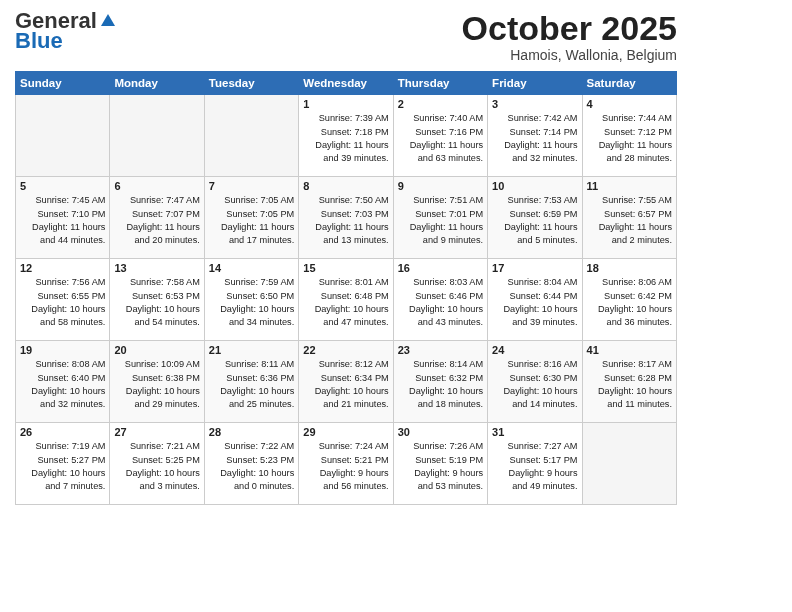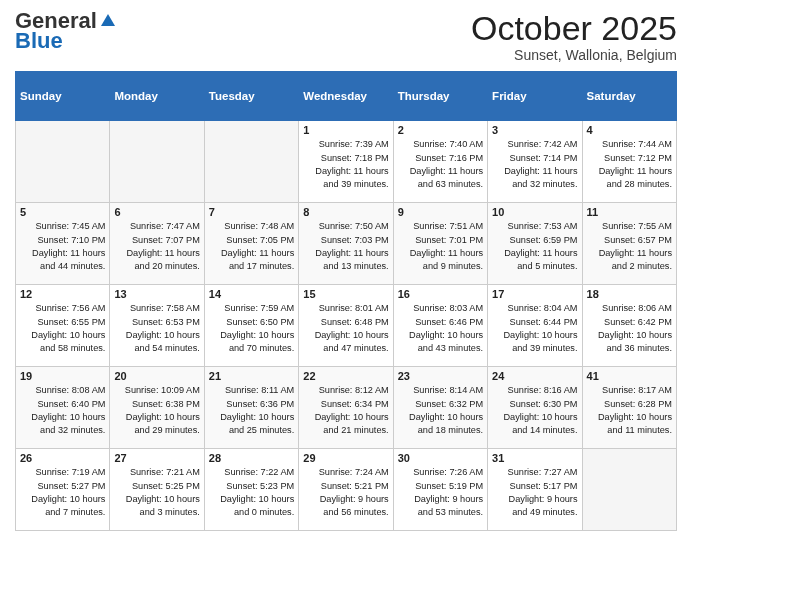--- a/index.html
+++ b/index.html
@@ -41,39 +41,39 @@
     .logo-icon {
       width: 18px;
       height: 18px;
       margin-left: 2px;
     }
     .title-block {
       text-align: right;
     }
     .month-title {
       font-size: 34px;
-      font-weight: normal;
+      font-weight: bold;
       color: #222;
       line-height: 1.1;
     }
     .location {
       font-size: 14px;
       color: #444;
     }
     table {
       width: 100%;
       border-collapse: collapse;
       table-layout: fixed;
     }
     th {
       background-color: #2d6db5;
       color: #fff;
       font-size: 11.5px;
       font-weight: bold;
-      padding: 18px 4px;
+      padding: 5px 4px;
       text-align: left;
       border: 1px solid #2d6db5;
     }
     td {
       border: 1px solid #ccc;
       vertical-align: top;
       padding: 3px 4px;
       font-size: 9.2px;
       color: #222;
       height: 82px;
@@ -107,21 +107,21 @@
         <svg class="logo-icon" viewBox="0 0 18 18">
           <polygon points="9,2 16,14 2,14" fill="#1a6ab5"></polygon>
         </svg>
       </div>
       <div class="logo-text" style="margin-top:-2px;">
         <span class="logo-blue" style="font-size:22px;font-weight:bold;color:#1a6ab5;">Blue</span>
       </div>
     </div>
     <div class="title-block">
       <div class="month-title">October 2025</div>
-      <div class="location">Sunset, Wallonia, Belgium</div>
+      <div class="location">Hamois, Wallonia, Belgium</div>
     </div>
   </div>
 
   <table>
     <thead>
       <tr>
       <th>Sunday</th>
           <th>Monday</th>
           <th>Tuesday</th>
           <th>Wednesday</th>
@@ -156,21 +156,21 @@
           <td>
             <span class="day-num">5</span>
             <div class="day-info"><span>Sunrise: 7:45 AM</span><br><span>Sunset: 7:10 PM</span><br><span>Daylight: 11 hours</span><br><span>and 44 minutes.</span></div>
           </td>
           <td>
             <span class="day-num">6</span>
             <div class="day-info"><span>Sunrise: 7:47 AM</span><br><span>Sunset: 7:07 PM</span><br><span>Daylight: 11 hours</span><br><span>and 20 minutes.</span></div>
           </td>
           <td>
             <span class="day-num">7</span>
-            <div class="day-info"><span>Sunrise: 7:48 AM</span><br><span>Sunset: 7:05 PM</span><br><span>Daylight: 11 hours</span><br><span>and 17 minutes.</span></div>
+            <div class="day-info"><span>Sunrise: 7:05 AM</span><br><span>Sunset: 7:05 PM</span><br><span>Daylight: 11 hours</span><br><span>and 17 minutes.</span></div>
           </td>
           <td>
             <span class="day-num">8</span>
             <div class="day-info"><span>Sunrise: 7:50 AM</span><br><span>Sunset: 7:03 PM</span><br><span>Daylight: 11 hours</span><br><span>and 13 minutes.</span></div>
           </td>
           <td>
             <span class="day-num">9</span>
             <div class="day-info"><span>Sunrise: 7:51 AM</span><br><span>Sunset: 7:01 PM</span><br><span>Daylight: 11 hours</span><br><span>and 9 minutes.</span></div>
           </td>
           <td>
@@ -186,21 +186,21 @@
           <td>
             <span class="day-num">12</span>
             <div class="day-info"><span>Sunrise: 7:56 AM</span><br><span>Sunset: 6:55 PM</span><br><span>Daylight: 10 hours</span><br><span>and 58 minutes.</span></div>
           </td>
           <td>
             <span class="day-num">13</span>
             <div class="day-info"><span>Sunrise: 7:58 AM</span><br><span>Sunset: 6:53 PM</span><br><span>Daylight: 10 hours</span><br><span>and 54 minutes.</span></div>
           </td>
           <td>
             <span class="day-num">14</span>
-            <div class="day-info"><span>Sunrise: 7:59 AM</span><br><span>Sunset: 6:50 PM</span><br><span>Daylight: 10 hours</span><br><span>and 70 minutes.</span></div>
+            <div class="day-info"><span>Sunrise: 7:59 AM</span><br><span>Sunset: 6:50 PM</span><br><span>Daylight: 10 hours</span><br><span>and 34 minutes.</span></div>
           </td>
           <td>
             <span class="day-num">15</span>
             <div class="day-info"><span>Sunrise: 8:01 AM</span><br><span>Sunset: 6:48 PM</span><br><span>Daylight: 10 hours</span><br><span>and 47 minutes.</span></div>
           </td>
           <td>
             <span class="day-num">16</span>
             <div class="day-info"><span>Sunrise: 8:03 AM</span><br><span>Sunset: 6:46 PM</span><br><span>Daylight: 10 hours</span><br><span>and 43 minutes.</span></div>
           </td>
           <td>

